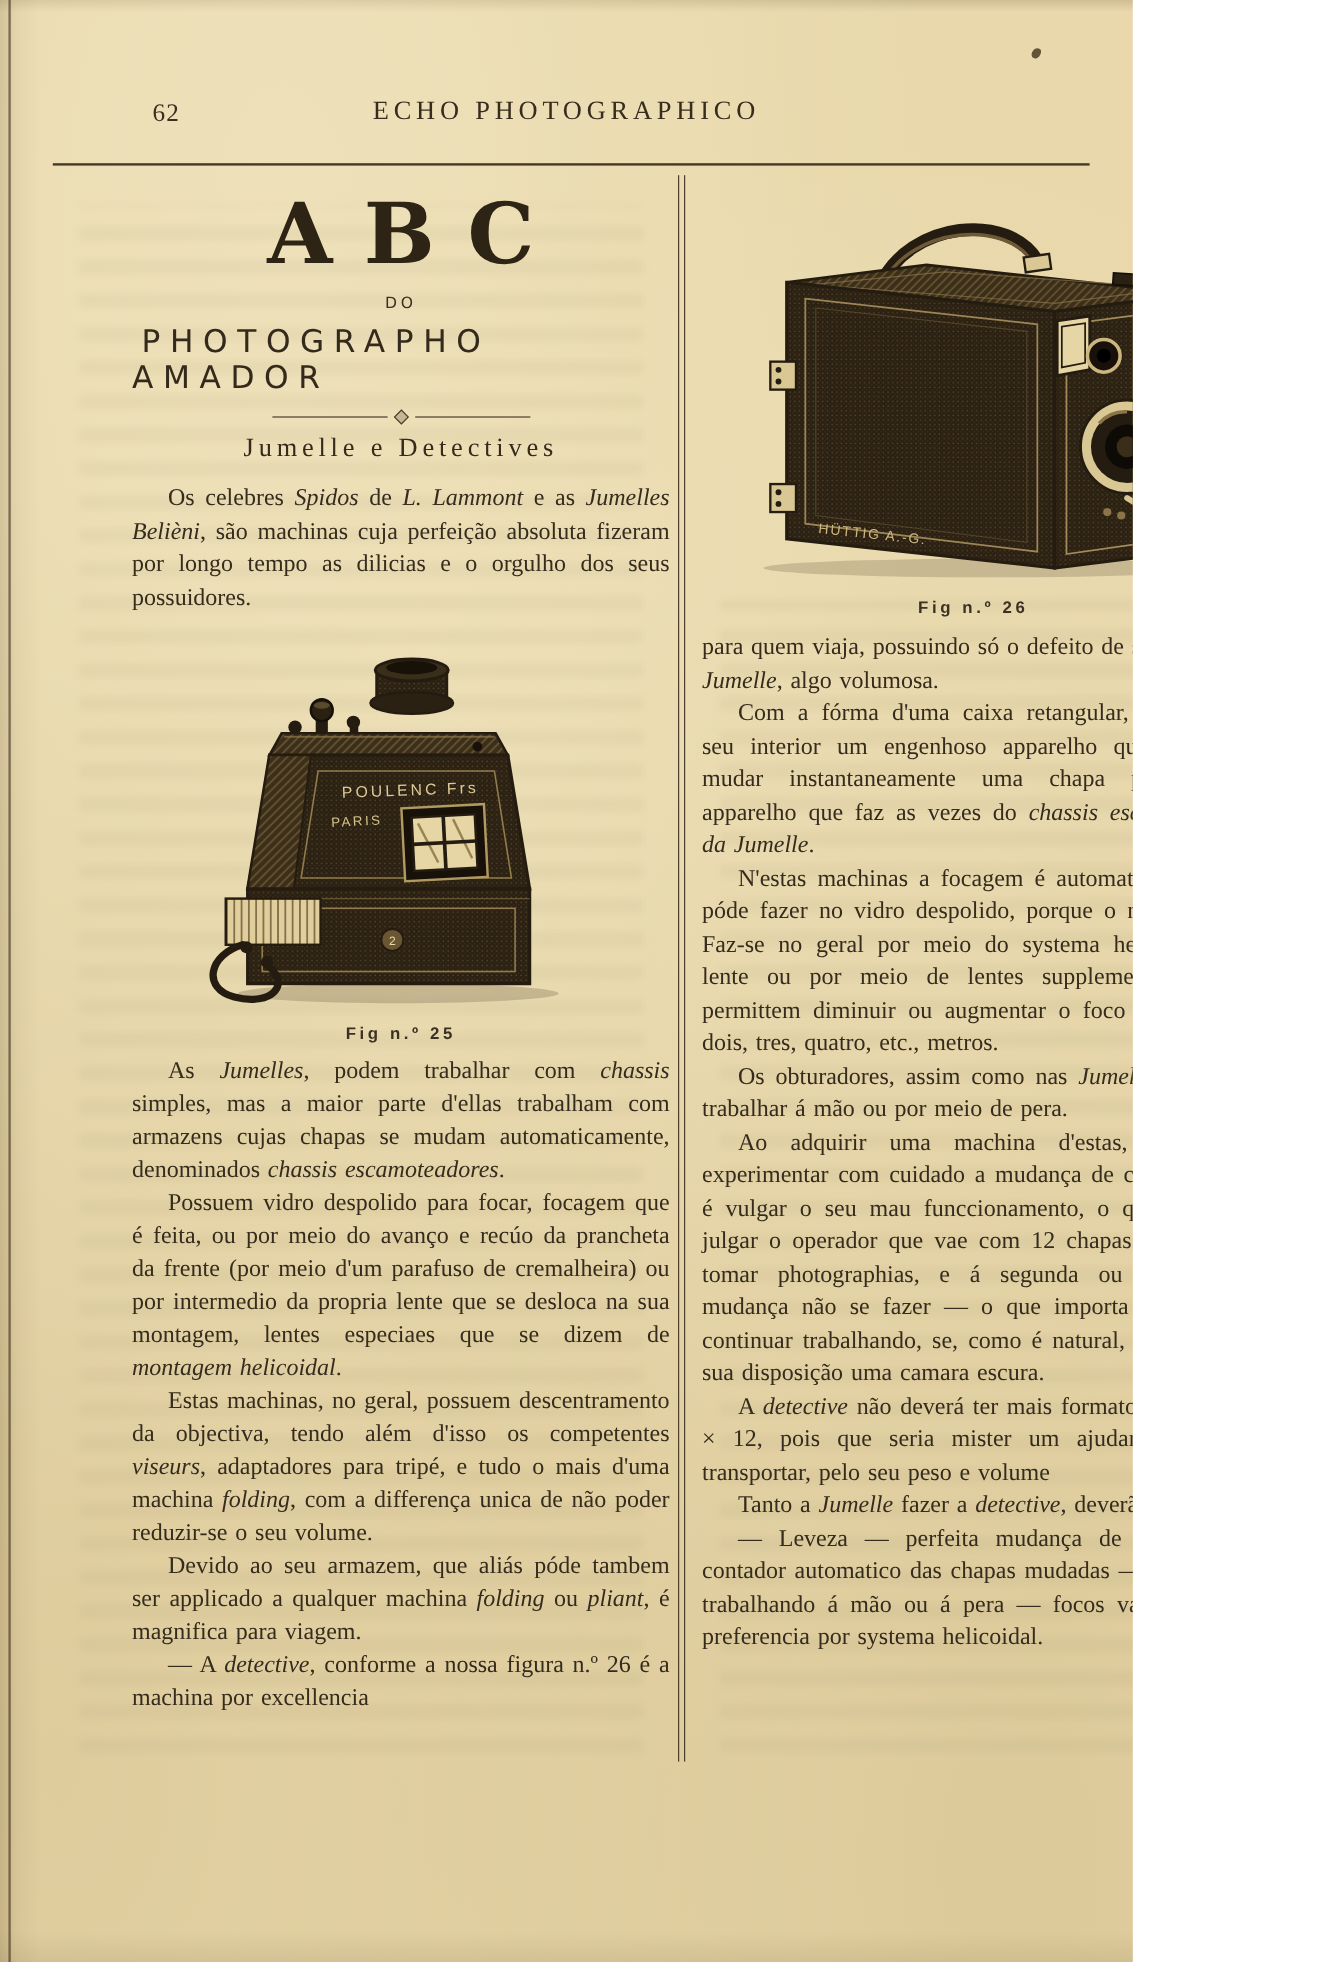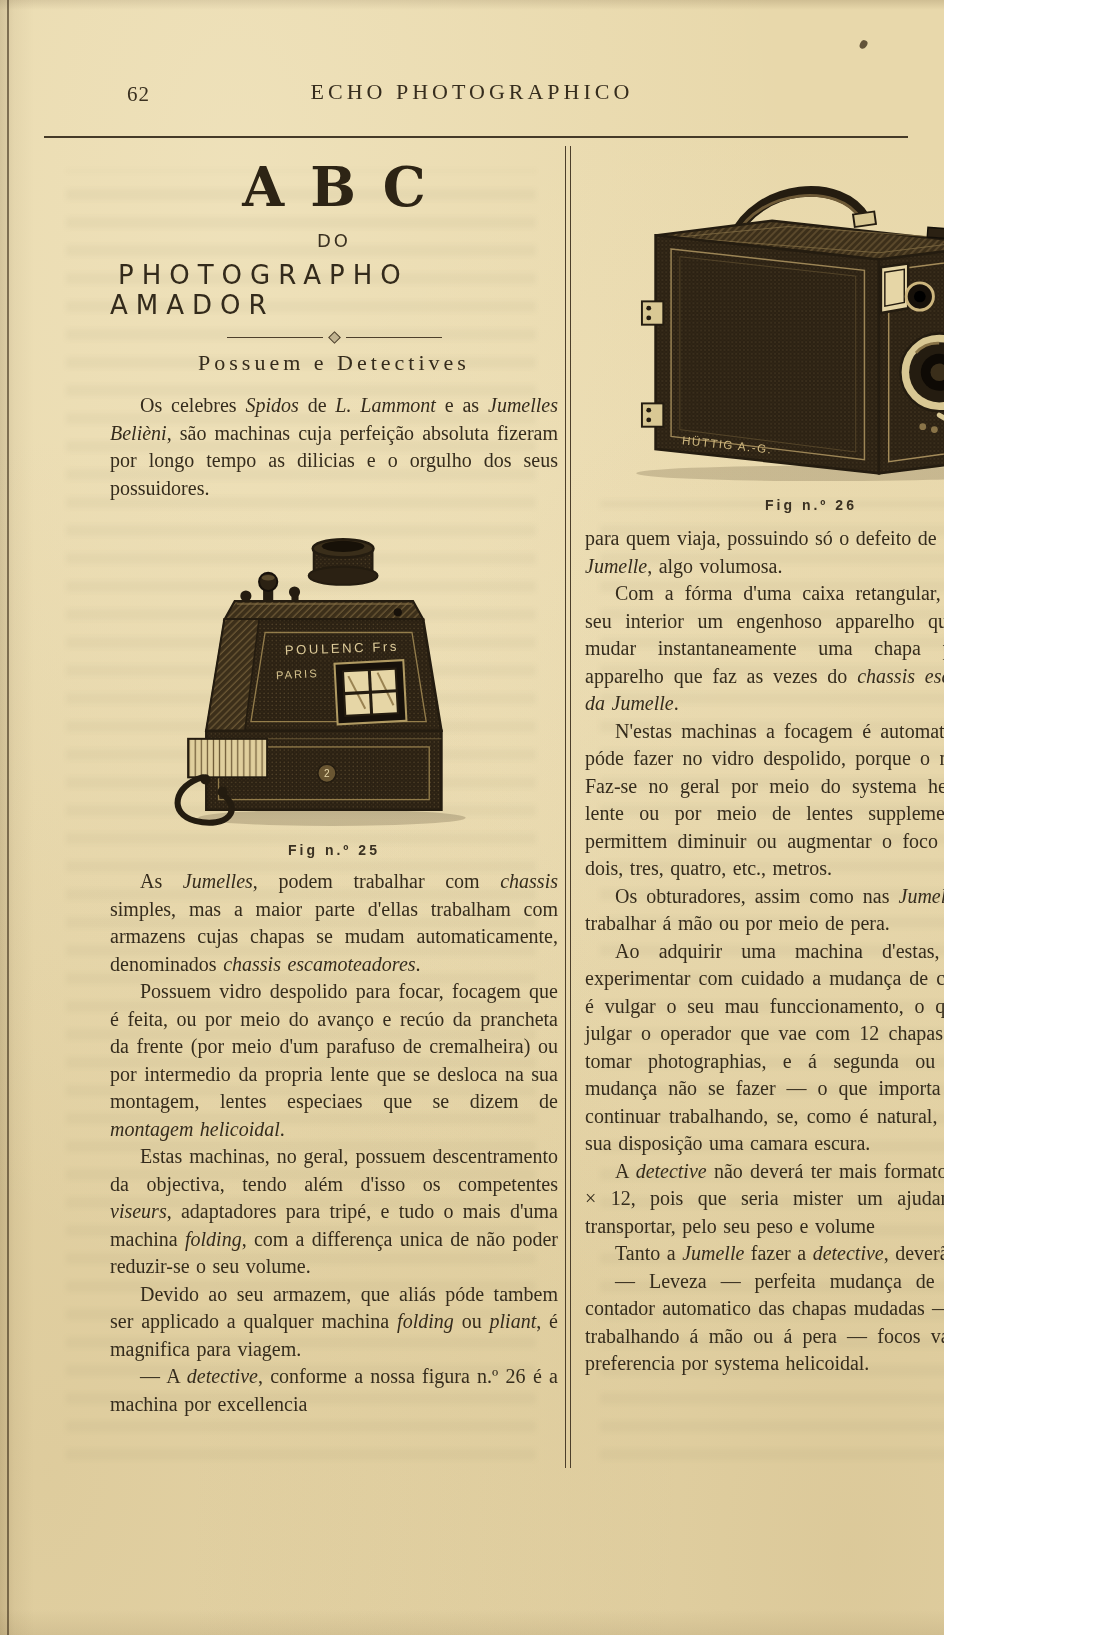--- a/index.html
+++ b/index.html
@@ -31,22 +31,22 @@
   .header-rule{position:absolute;left:44px;right:36px;top:136px;height:2px;background:#453a28;}
 
   .col-divider{position:absolute;left:565px;top:146px;height:1322px;width:4px;
     border-left:1.5px solid #4c3f2b;border-right:1.5px solid #4c3f2b;}
 
   .col{position:absolute;top:150px;}
   .col-left{left:110px;width:448px;}
   .col-right{left:585px;top:143px;width:452px;}
 
   .abc{margin:10px 0 16px;text-align:center;font-family:"DejaVu Serif",serif;font-weight:bold;
-    font-size:54px;letter-spacing:26px;text-indent:26px;color:#2d2415;line-height:1;}
-  .do{text-align:center;font-family:"DejaVu Sans",sans-serif;font-size:18px;letter-spacing:3px;
+    font-size:70px;letter-spacing:26px;text-indent:26px;color:#2d2415;line-height:1;}
+  .do{text-align:center;font-family:"DejaVu Sans",sans-serif;font-size:13px;letter-spacing:3px;
     margin-top:4px;color:#3a3020;}
   .main-title{margin:9px 0 0;font-family:"DejaVu Sans",sans-serif;font-weight:normal;
     font-size:26px;letter-spacing:8px;text-indent:8px;color:#332a1b;}
   .ornament{width:215px;margin:12px auto 8px;display:flex;align-items:center;height:10px;}
   .ornament::before,.ornament::after{content:"";flex:1;height:1px;background:#4c3f2b;}
   .diamond{width:7px;height:7px;border:1.2px solid #4c3f2b;transform:rotate(45deg);margin:0 7px;
     background:rgba(76,63,43,.25);}
   .section-heading{margin:8px 0 16px;text-align:center;font-weight:normal;font-size:22px;
     letter-spacing:4px;color:#342b1c;}
 
@@ -74,21 +74,21 @@
   <div class="header-rule"></div>
   <div class="col-divider"></div>
 
   <section class="col col-left">
     <h1 class="abc">ABC</h1>
     <div class="do">DO</div>
     <h2 class="main-title">PHOTOGRAPHO AMADOR</h2>
     <div class="ornament">
       <span class="diamond"></span>
     </div>
-    <h3 class="section-heading">Possuem e Detectives</h3>
+    <h3 class="section-heading">Jumelle e Detectives</h3>
 
 
     <p class="body"><span>Os celebres </span><i>Spidos</i><span> de </span><i>L. Lammont</i><span> e as </span><i>Jumelles Belièni</i><span>, são machinas cuja perfeição absoluta fizeram por longo tempo as dilicias e o orgulho dos seus possuidores.</span></p>
 
     <figure class="fig">
       <svg width="372" height="312" viewBox="0 0 340 308">
         <defs>
           <pattern id="st25" width="4" height="4" patternUnits="userSpaceOnUse">
             <rect width="4" height="4" fill="#2b2113"></rect>
             <circle cx="1" cy="1" r="0.7" fill="#55452a"></circle>

